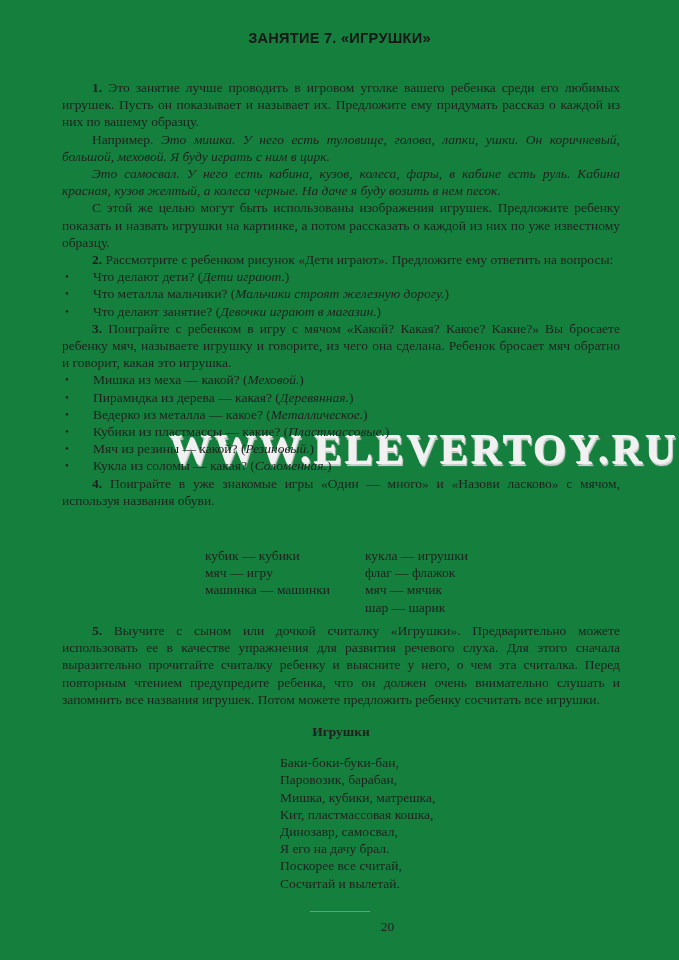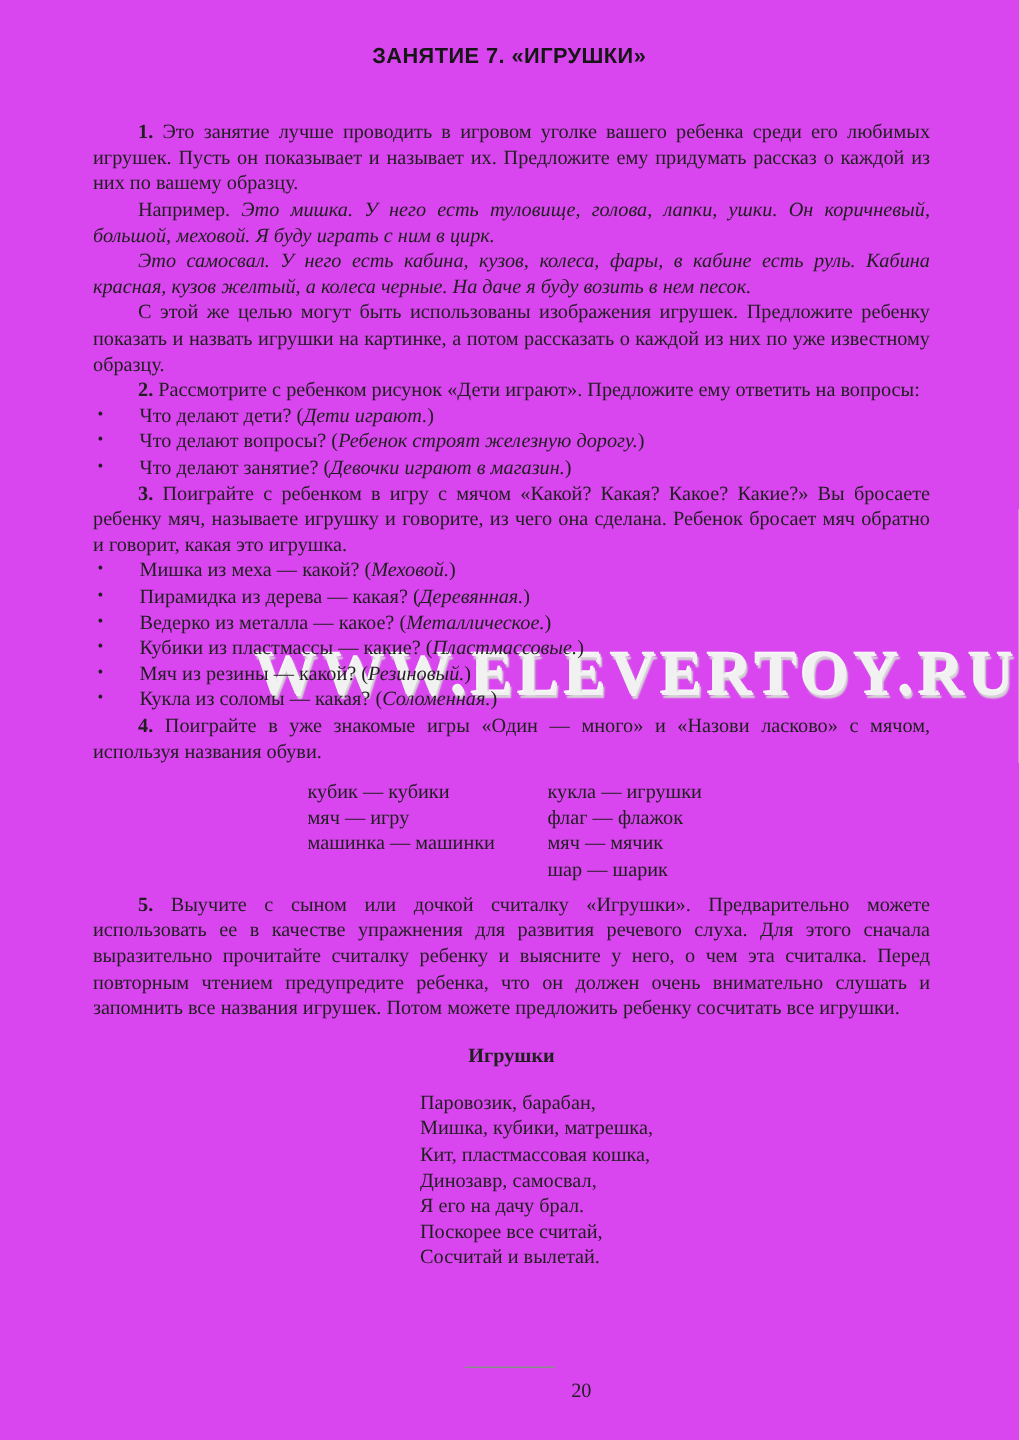--- a/index.html
+++ b/index.html
@@ -1,20 +1,20 @@
 <!DOCTYPE html>
 <html><head>
 <meta charset="utf-8">
 <style>
   html,body { margin:0; padding:0; background:#c9c9c9; }
   .page {
     position:relative;
     width:679px; height:960px;
     margin:0 auto;
-    background:#d946ef;
+    background:#15803d;
     color:#1f1f1f;
     font-family:"Liberation Serif", serif;
     font-size:13.5px;
     line-height:17.2px;
     overflow:hidden;
   }
   .doc-title {
     position:absolute;
     top:30px; left:0; width:100%;
     text-align:center;
@@ -44,21 +44,21 @@
     z-index:1;
     text-align:justify;
   }
   .para { text-indent:30px; margin:0; }
   .em { font-style:italic; }
   b.num { font-weight:bold; }
   .qlist, .mlist { margin:0; }
   .li { position:relative; padding-left:31px; text-align:left; }
   .li .bullet { position:absolute; left:3px; top:0; font-size:11px; }
   .pairs { display:flex; margin:10px 0 6px 143px; text-align:left; }
-  .pcol { width:160px; }
+  .pcol { width:160px;margin-top:28px; }
   .pcol div { white-space:nowrap; }
   .rhyme-title {
     text-align:center;
     font-weight:bold;
     margin:15px 0 14px 0;
   }
   .rhyme { margin-left:218px; text-align:left; }
   .footer-rule {
     position:absolute;
     top:911px; left:310px; width:60px;
@@ -90,21 +90,21 @@
     <p class="para"><span>Например.</span> <span class="em">Это мишка. У него есть туловище, голова, лапки, ушки. Он коричневый, большой, меховой. Я буду играть с ним в цирк.</span></p>
 
     <p class="para em">Это самосвал. У него есть кабина, кузов, колеса, фары, в кабине есть руль. Кабина красная, кузов желтый, а колеса черные. На даче я буду возить в нем песок.</p>
 
     <p class="para">С этой же целью могут быть использованы изображения игрушек. Предложите ребенку показать и назвать игрушки на картинке, а потом рассказать о каждой из них по уже известному образцу.</p>
 
     <p class="para"><b class="num">2.</b> <span>Рассмотрите с ребенком рисунок «Дети играют». Предложите ему ответить на вопросы:</span></p>
 
     <div class="qlist">
       <div class="li"><span class="bullet">•</span><span>Что делают дети? (</span><span class="em">Дети играют.</span><span>)</span></div>
-      <div class="li"><span class="bullet">•</span><span>Что делают вопросы? (</span><span class="em">Ребенок строят железную дорогу.</span><span>)</span></div>
+      <div class="li"><span class="bullet">•</span><span>Что металла мальчики? (</span><span class="em">Мальчики строят железную дорогу.</span><span>)</span></div>
       <div class="li"><span class="bullet">•</span><span>Что делают занятие? (</span><span class="em">Девочки играют в магазин.</span><span>)</span></div>
     </div>
 
     <p class="para"><b class="num">3.</b> <span>Поиграйте с ребенком в игру с мячом «Какой? Какая? Какое? Какие?» Вы бросаете ребенку мяч, называете игрушку и говорите, из чего она сделана. Ребенок бросает мяч обратно и говорит, какая это игрушка.</span></p>
 
     <div class="mlist">
       <div class="li"><span class="bullet">•</span><span>Мишка из меха — какой? (</span><span class="em">Меховой.</span><span>)</span></div>
       <div class="li"><span class="bullet">•</span><span>Пирамидка из дерева — какая? (</span><span class="em">Деревянная.</span><span>)</span></div>
       <div class="li"><span class="bullet">•</span><span>Ведерко из металла — какое? (</span><span class="em">Металлическое.</span><span>)</span></div>
       <div class="li"><span class="bullet">•</span><span>Кубики из пластмассы — какие? (</span><span class="em">Пластмассовые.</span><span>)</span></div>
@@ -126,20 +126,21 @@
         <div>мяч — мячик</div>
         <div>шар — шарик</div>
       </div>
     </div>
 
     <p class="para"><b class="num">5.</b> <span>Выучите с сыном или дочкой считалку «Игрушки». Предварительно можете использовать ее в качестве упражнения для развития речевого слуха. Для этого сначала выразительно прочитайте считалку ребенку и выясните у него, о чем эта считалка. Перед повторным чтением предупредите ребенка, что он должен очень внимательно слушать и запомнить все названия игрушек. Потом можете предложить ребенку сосчитать все игрушки.</span></p>
 
     <div class="rhyme-title">Игрушки</div>
 
     <div class="rhyme">
+      <div>Баки-боки-буки-бан,</div>
       <div>Паровозик, барабан,</div>
       <div>Мишка, кубики, матрешка,</div>
       <div>Кит, пластмассовая кошка,</div>
       <div>Динозавр, самосвал,</div>
       <div>Я его на дачу брал.</div>
       <div>Поскорее все считай,</div>
       <div>Сосчитай и вылетай.</div>
     </div>
 
   </div>

